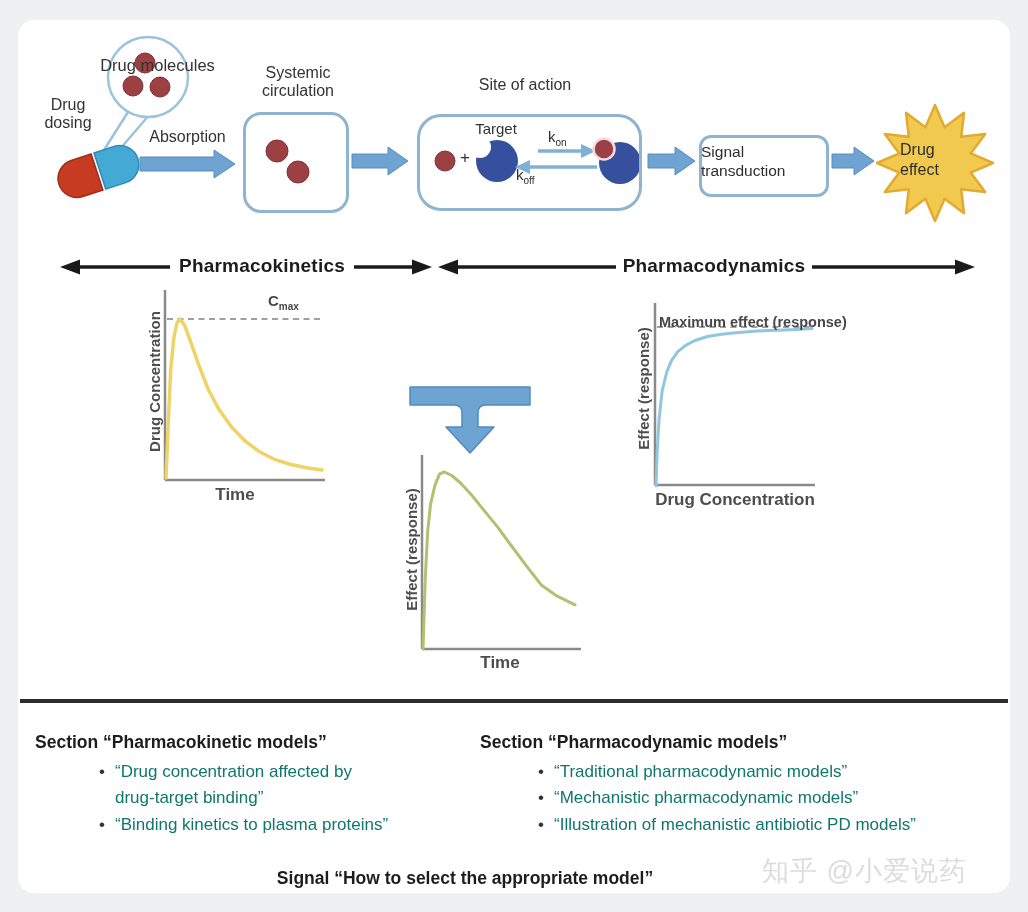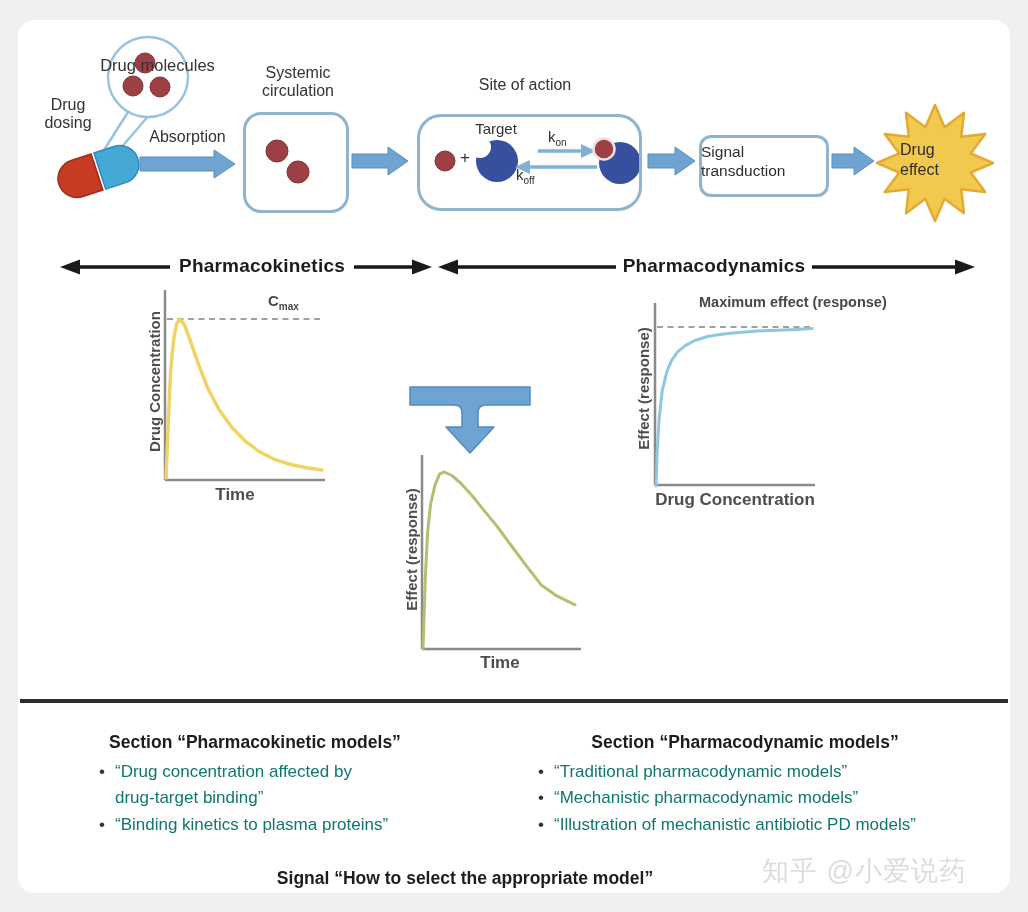--- a/index.html
+++ b/index.html
@@ -25,21 +25,21 @@
     position:absolute; font-weight:bold; font-size:19px; color:#1c1c1c;
     text-align:center; letter-spacing:0.2px;
   }
   .axisLabel{font-weight:bold; color:#4d4d4d; font-size:15px; text-align:center;}
   .axisLabelX{font-weight:bold; color:#4d4d4d; font-size:17px; text-align:center;}
   .rot{transform:rotate(-90deg);}
   .anno{font-weight:bold; color:#474747; font-size:14.5px;}
   .anno sub{font-size:10px;}
   .divider{position:absolute; left:20px; top:699px; width:988px; height:4px; background:#2d2d2d;}
   .secBlock{position:absolute;}
-  .secTitle{font-weight:bold; font-size:17.5px; color:#1d1d1d; margin:0 0 6px 0;text-align:center;}
+  .secTitle{font-weight:bold; font-size:17.5px; color:#1d1d1d; margin:0 0 6px 0;}
   .secList{list-style:none; margin:0; padding:0 0 0 64px;}
   .secList li{
     position:relative; padding-left:16px; font-size:17px; line-height:1.55;
     color:#0f766e; white-space:pre-line;
   }
   .secList li::before{content:"•"; position:absolute; left:0; top:0; color:#333;}
   .selectTitle{
     position:absolute; left:85px; top:868px; width:760px; text-align:center;
     font-weight:bold; font-size:17.5px; color:#1d1d1d;
   }
@@ -134,21 +134,21 @@
   <div class="abs anno" style="left:268px; top:292px; font-size:15px;"><span>C</span><sub>max</sub></div>
   <div class="abs axisLabel rot" style="left:69px; top:373px; width:170px;">Drug Concentration</div>
   <div class="abs axisLabelX" style="left:180px; top:485px; width:110px;">Time</div>
 
   <svg class="abs" style="left:630px; top:295px;" width="200" height="205" viewBox="0 0 200 205">
     <line x1="25" y1="8" x2="25" y2="190" stroke="#8a8a8a" stroke-width="2.5"></line>
     <line x1="25" y1="190" x2="185" y2="190" stroke="#8a8a8a" stroke-width="2.5"></line>
     <line x1="27" y1="32" x2="183" y2="32" stroke="#a0a0a0" stroke-width="1.8" stroke-dasharray="6 4.5"></line>
     <polyline fill="none" stroke="#8ec7de" stroke-width="3" stroke-linejoin="round" stroke-linecap="round" points="26.0,191.0 27.2,156.0 29.1,124.2 32.2,95.6 36.9,76.5 41.6,65.4 47.8,56.6 55.6,50.3 65.0,45.5 77.5,41.5 91.5,39.2 108.7,37.6 127.4,36.0 147.7,35.2 166.4,34.4 182.0,33.6"></polyline>
   </svg>
-  <div class="abs anno" style="left:659px; top:294px;margin-left:40px;">Maximum effect (response)</div>
+  <div class="abs anno" style="left:659px; top:314px;">Maximum effect (response)</div>
   <div class="abs axisLabel rot" style="left:558px; top:380px; width:170px;">Effect (response)</div>
   <div class="abs axisLabelX" style="left:650px; top:490px; width:170px;">Drug Concentration</div>
 
   <svg class="abs" style="left:408px; top:385px;" width="125" height="72" viewBox="0 0 125 72">
     <path d="M2,2 h120 v18 h-44 q-8,0 -8,8 v14 h16 l-24,26 l-24,-26 h16 v-14 q0,-8 -8,-8 h-44 z" fill="#6fa3d1" stroke="#4f8cbf" stroke-width="1.5" stroke-linejoin="round"></path>
   </svg>
 
   <svg class="abs" style="left:395px; top:450px;" width="200" height="210" viewBox="0 0 200 210">
     <line x1="27" y1="5" x2="27" y2="199" stroke="#8a8a8a" stroke-width="2.5"></line>
     <line x1="27" y1="199" x2="186" y2="199" stroke="#8a8a8a" stroke-width="2.5"></line>

